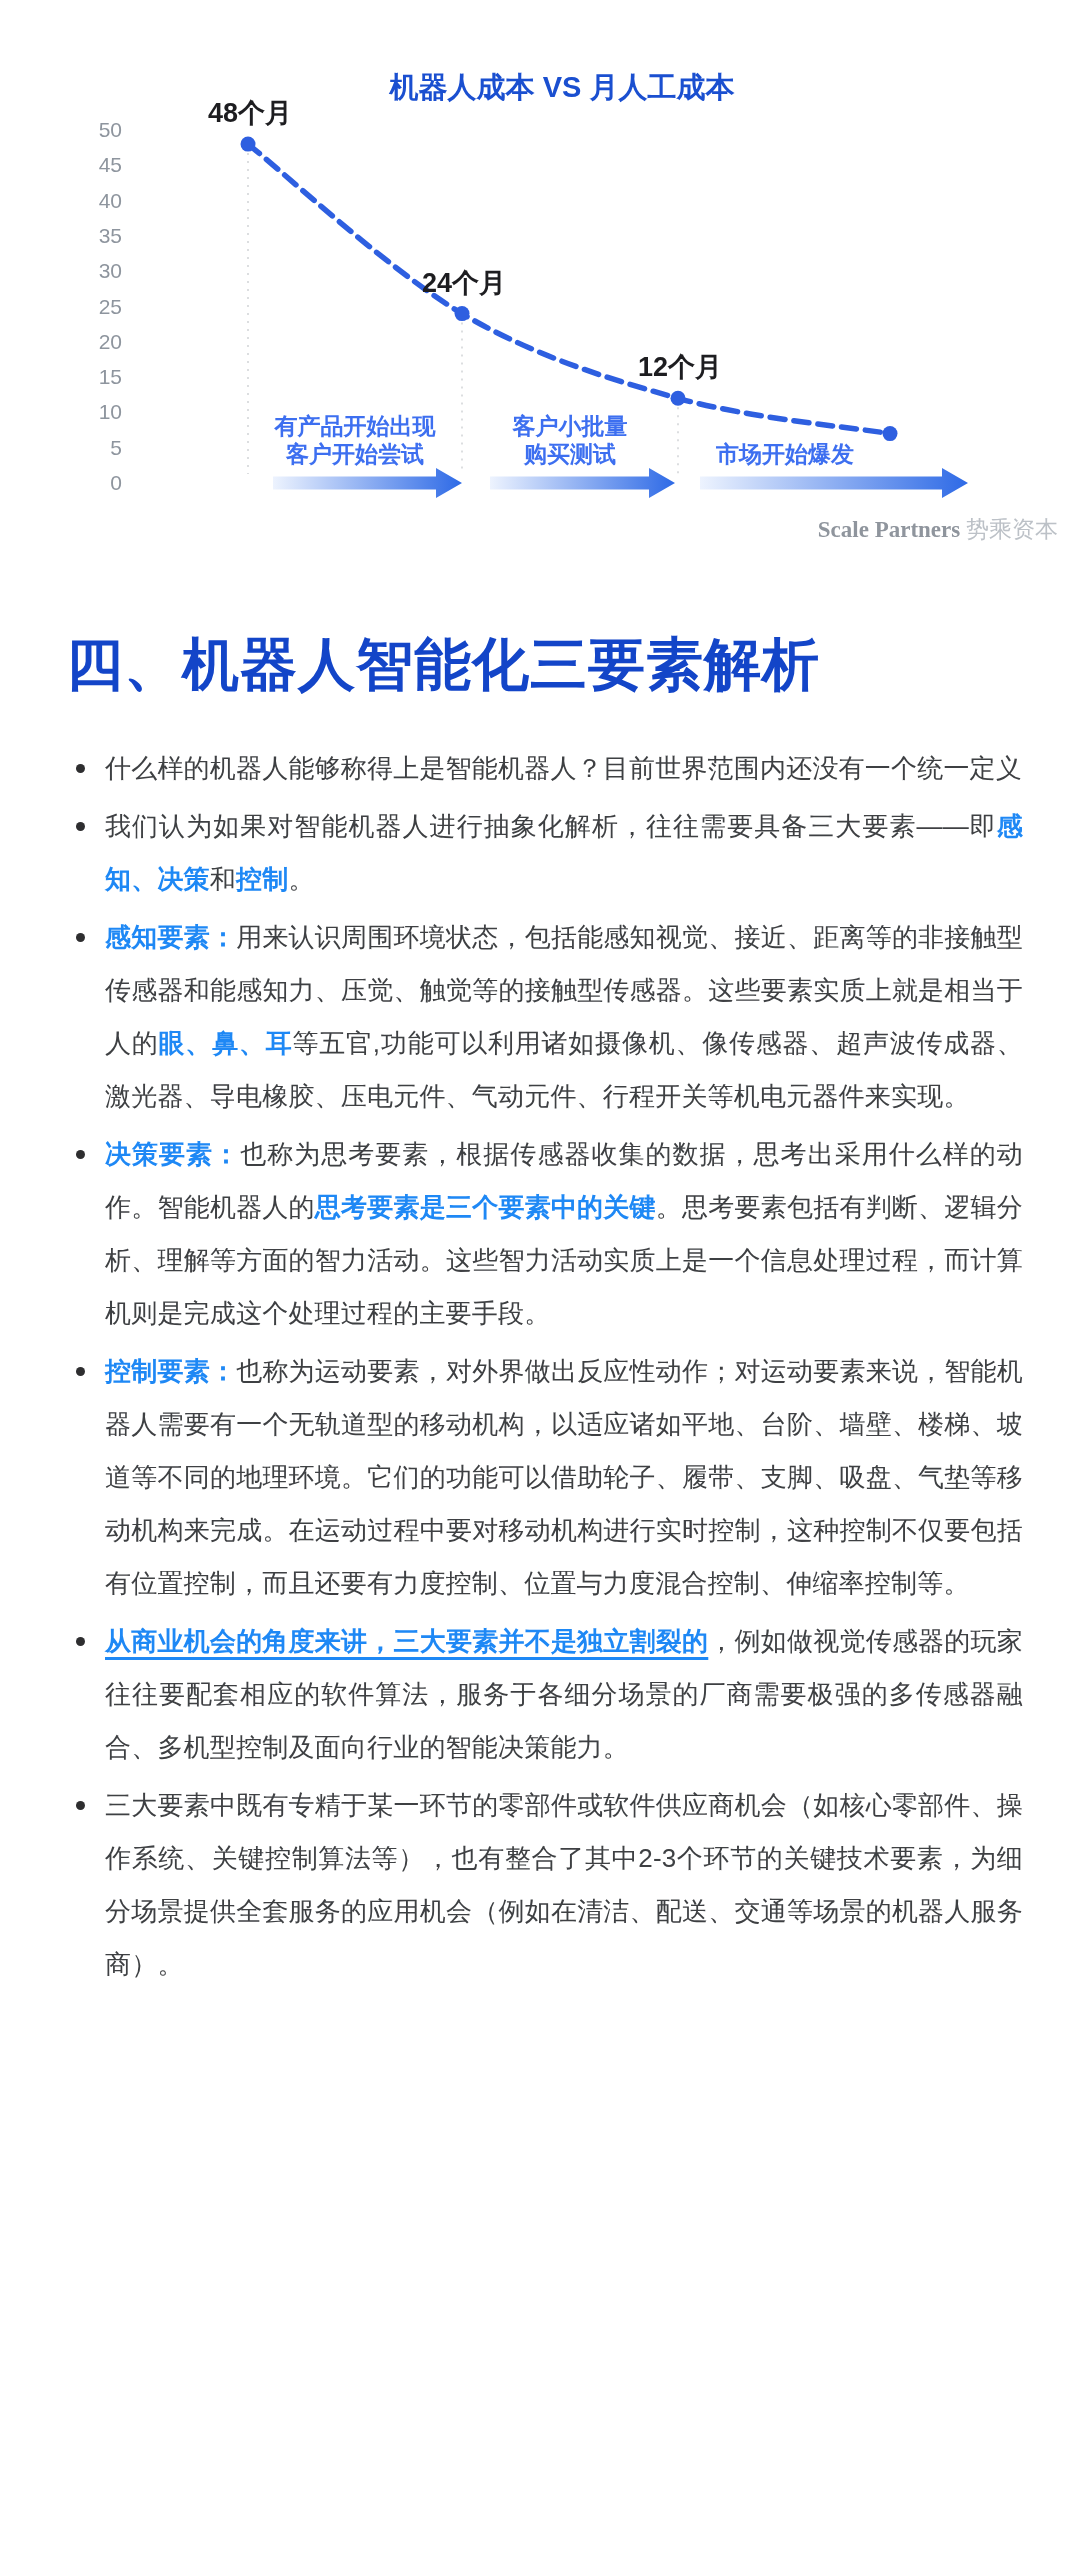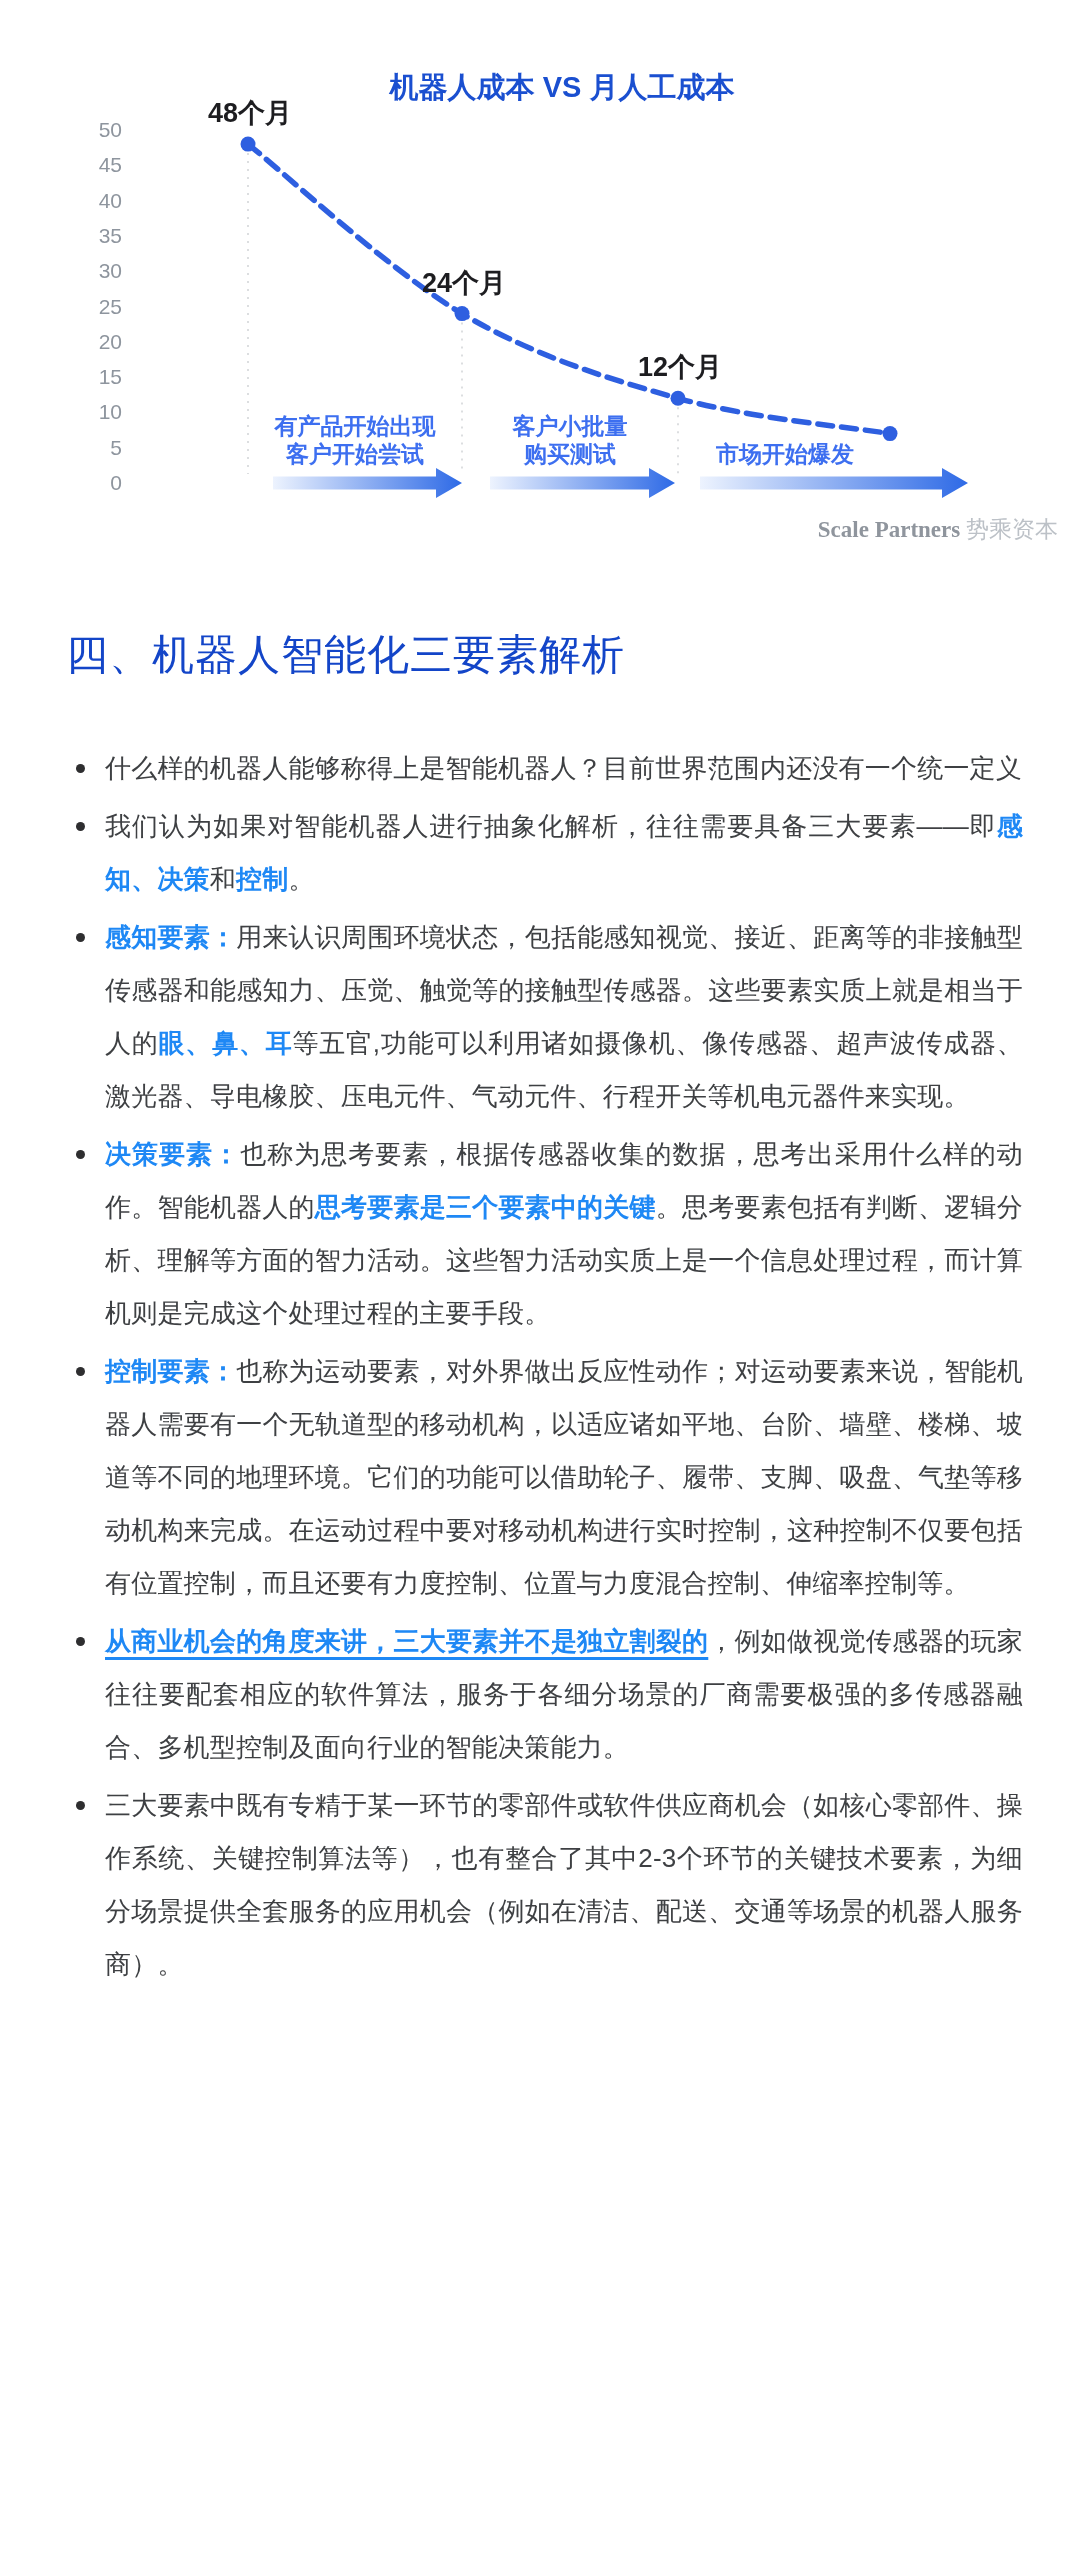--- a/index.html
+++ b/index.html
@@ -13,21 +13,21 @@
   .c-guide{stroke:#d4d6d9;stroke-width:1.6;stroke-dasharray:2 6;}
   .c-curve{fill:none;stroke:var(--curve-blue);stroke-width:5.5;stroke-dasharray:15 9;stroke-linecap:round;}
   .c-dot{fill:var(--curve-blue);}
   .c-plabel{fill:#1d1d20;font-size:27px;font-weight:bold;}
   .c-stage{fill:var(--stage-blue);font-size:23px;font-weight:bold;}
   .c-source{font-family:"Liberation Serif","DejaVu Serif",serif;font-size:23px;}
   .c-source-en{fill:var(--source-gray);font-weight:bold;}
   .c-source-cn{fill:#bcc1c7;}
 
   
-  .section-heading{position:absolute;left:66px;top:627px;font-size:42px;font-weight:normal;
+  .section-heading{position:absolute;left:66px;top:627px;font-size:57px;font-weight:bold;
     color:var(--heading-blue);letter-spacing:1px;white-space:nowrap;}
   #bullets{position:absolute;left:48px;top:742px;width:975px;margin:0;padding:0;list-style:none;}
   #bullets li{position:relative;padding-left:57px;font-size:26px;line-height:53px;
     color:var(--body-text);text-align:justify;margin-bottom:5px;letter-spacing:0.2px;}
   #bullets li::before{content:'';position:absolute;left:28px;top:22px;width:9px;height:9px;
     border-radius:50%;background:#2e2e30;}
   .hl{color:var(--highlight-blue);font-weight:bold;}
   .u{text-decoration:underline;text-decoration-thickness:3px;text-underline-offset:7px;}
 
   .sub-heading{position:absolute;font-size:31px;font-weight:bold;color:var(--highlight-blue);

